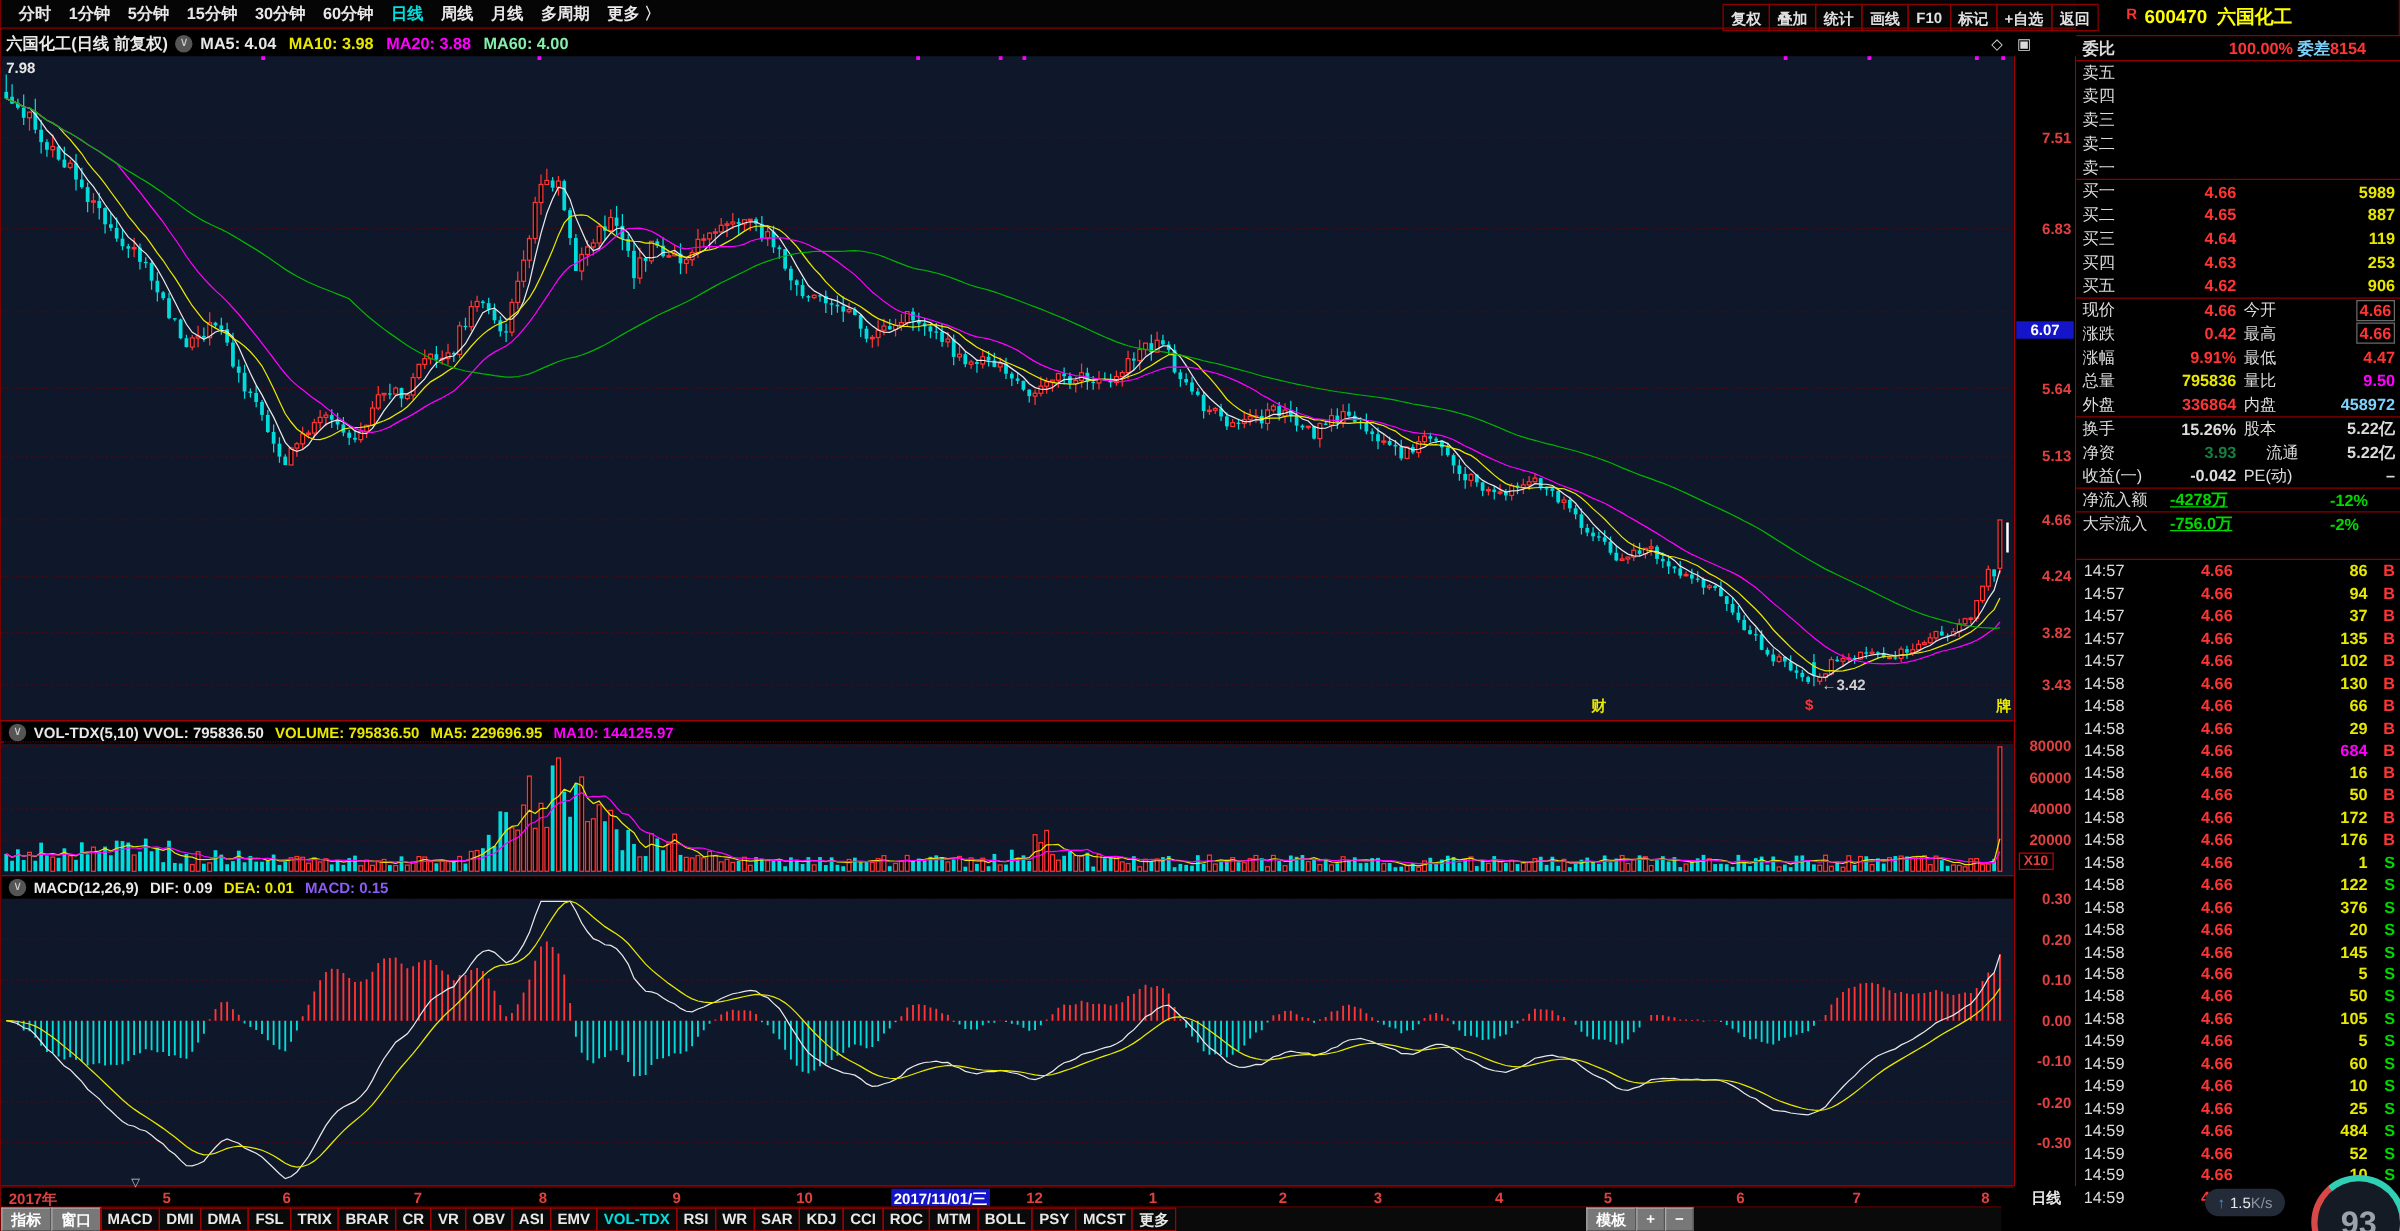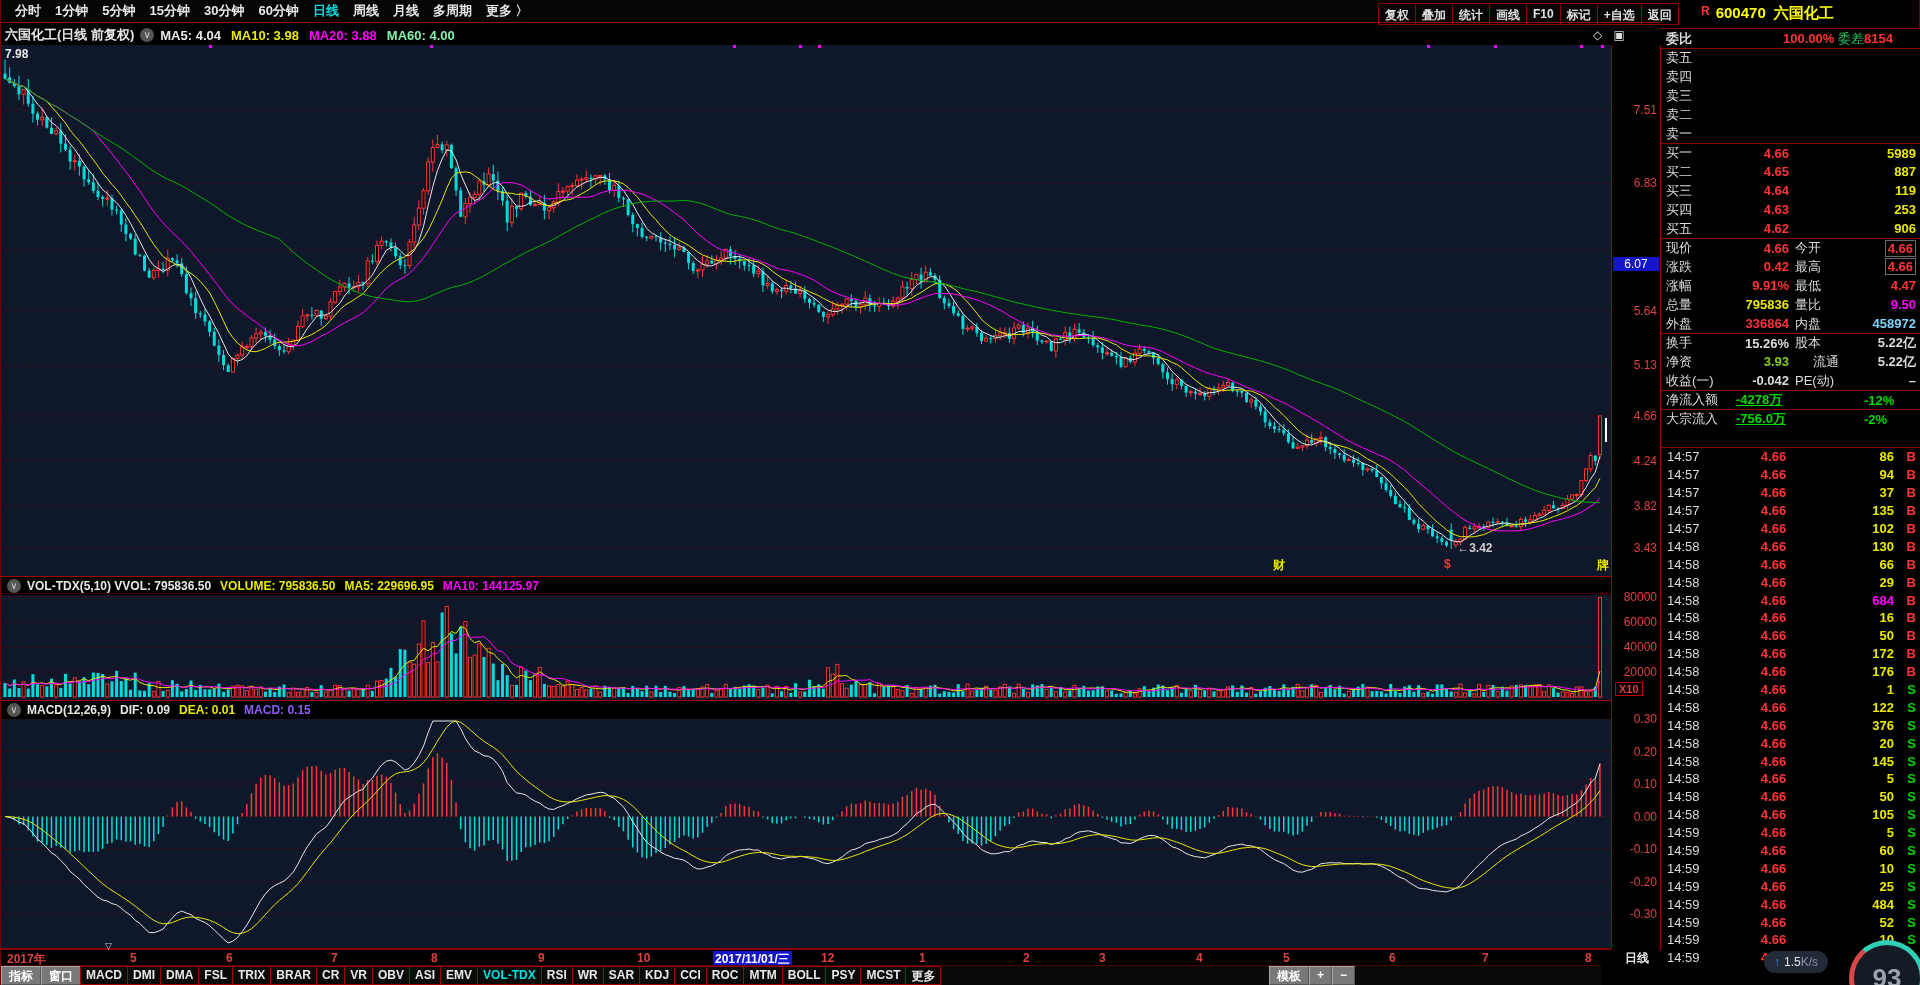--- a/index.html
+++ b/index.html
@@ -32,21 +32,21 @@
   #volhdr { position:absolute; left:0; top:578px; width:1610px; height:16px; display:flex; align-items:center;
     border-bottom:1px dotted #7a0000; }
   #volwrap { top:595px; width:1610px; height:106px; border-bottom:1px solid #a00000; }
   #macdhdr { position:absolute; left:0; top:702px; width:1610px; height:16px; display:flex; align-items:center; }
   #macdwrap { top:719px; width:1610px; height:230px; border-bottom:1px solid #8b0000; }
   .phdr-lab { font-size:12px; font-weight:600; margin-right:9px; white-space:nowrap; }
 
   
   #axiscol { position:absolute; left:1610px; top:45px; width:50px; height:904px; border-left:1px solid #a00000;
     border-right:1px solid #a00000; background:#000; }
-  .axlab { position:absolute; right:3px; color:#e04040; font-size:12px; font-weight:400; transform:translateY(-7px); }
+  .axlab { position:absolute; right:3px; color:#e04040; font-size:12px; font-weight:700; transform:translateY(-7px); }
   .axlab.blue { left:1px; right:1px; background:#1414c8; color:#fff; text-align:center; transform:translateY(-8px); }
   #x10box { position:absolute; left:3px; top:637px; border:1px solid #c00000; color:#e04040; font-size:11px; font-weight:600; padding:0 3px; }
 
   
   #datestrip { position:absolute; left:0; top:949px; width:1610px; height:16px; border-top:1px solid #8b0000; background:#000; }
   .dlab { position:absolute; top:1px; color:#e04040; font-size:12px; font-weight:600; white-space:nowrap; }
   .dlab.hl { background:#1414c8; color:#fff; padding:0 2px; }
   #scrollmark { position:absolute; left:104px; top:-9px; color:#ccc; font-size:9px; }
   #dl-period { position:absolute; left:1612px; top:950px; width:48px; height:15px; color:#e8e8e8; font-size:12px; font-weight:600; text-align:center; }
   #tabbar { position:absolute; left:0; top:965px; width:1600px; height:20px; background:#0a0a0a; display:flex; align-items:stretch; border-top:1px solid #500; }
@@ -945,21 +945,21 @@
       <span class="greybtn">模板</span>
       <span class="greybtn">+</span>
       <span class="greybtn">−</span>
       <span style="width: 246px;"></span>
     </div>
 
   <div id="panel">
     <div id="panelrows">
         <div class="prow2">
           <span class="lab" style="color:#dcdcdc">委比</span>
-          <span class="val" style="color:#ff3434;text-align:right">100.00% <span style="color:#22c55e;font-weight:400">委差</span></span>
+          <span class="val" style="color:#ff3434;text-align:right">100.00% <span style="color:#7dd3fc;font-weight:700">委差</span></span>
           <span class="val" style="color:#ff3434">8154</span>
         </div>
         <div class="prow sep">
           <span class="lab">卖五</span>
           <span class="val" style="color:#ff3434"></span>
           <span class="val" style="color:#e8e800;grid-column:3/5"></span>
         </div>
         <div class="prow">
           <span class="lab">卖四</span>
           <span class="val" style="color:#ff3434"></span>
@@ -1036,21 +1036,21 @@
           <span class="val" style="color:#7dd3fc"><span class="">458972</span></span>
         </div>
         <div class="prow sep">
           <span class="lab" style="white-space:nowrap">换手</span>
           <span class="val" style="color:#dcdcdc">15.26%</span>
           <span class="lab" style="padding-left:6px">股本</span>
           <span class="val" style="color:#dcdcdc">5.22亿</span>
         </div>
         <div class="prow">
           <span class="lab" style="white-space:nowrap">净资</span>
-          <span class="val" style="color:#84cc16">3.93</span>
+          <span class="val" style="color:#15803d">3.93</span>
           <span class="lab" style="padding-left:24px">流通</span>
           <span class="val" style="color:#dcdcdc">5.22亿</span>
         </div>
         <div class="prow">
           <span class="lab" style="white-space:nowrap">收益(一)</span>
           <span class="val" style="color:#dcdcdc">-0.042</span>
           <span class="lab" style="padding-left:6px">PE(动)</span>
           <span class="val" style="color:#dcdcdc">–</span>
         </div>
         <div class="prow2 sep">

